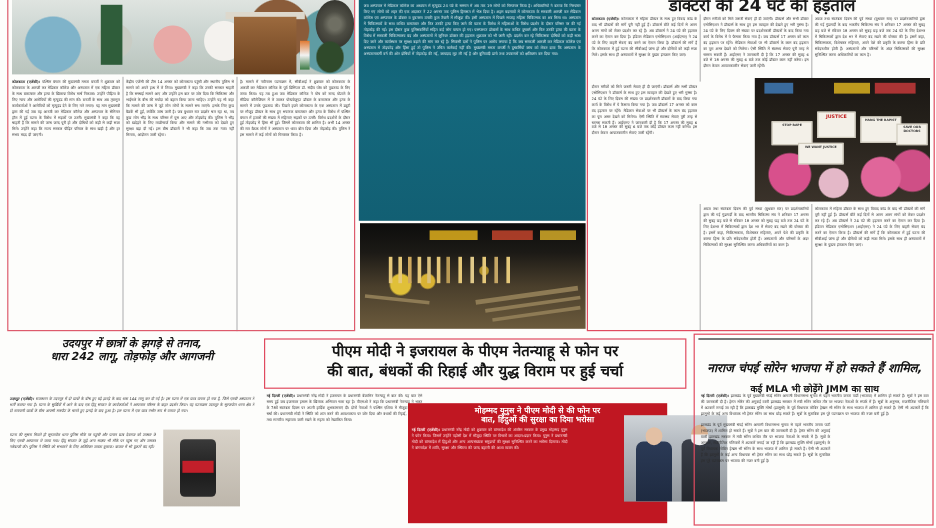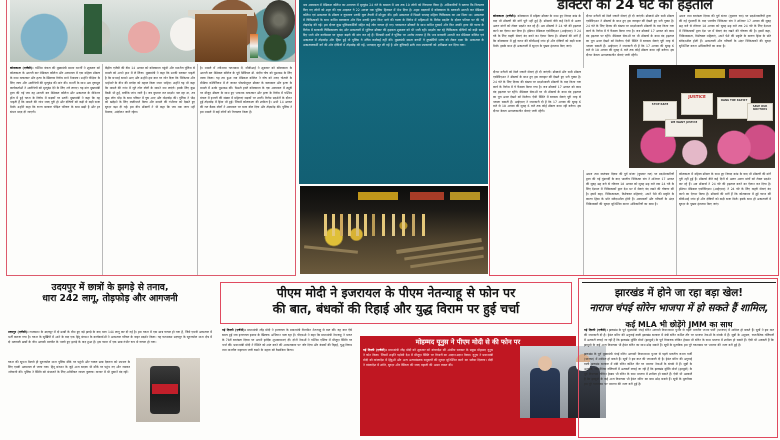--- a/index.html
+++ b/index.html
@@ -367,21 +367,21 @@
       <div class="placard" style="left:118px; top:38px; width:26px; height:18px;">SAVE OUR DOCTORS</div>
     </div>
 
     <div class="pinkframe" style="left:489px; top:-8px; width:290px; height:284px;"></div>
     <div class="pinkframe thin" style="left:6px; top:-4px; width:290px; height:280px;"></div>
 
   </div>
 
   <div class="bottom-section">
 
-    <div style="position:absolute; left:6px; top:2px; width:208px; height:156px;">
+    <div style="position:absolute; left:6px; top:2px; width:208px; height:156px;font-style:italic;">
       <div class="bhead udaipur">उदयपुर में छात्रों के झगड़े से तनाव,</div>
       <div class="bhead udaipur">धारा 242 लागू, तोड़फोड़ और आगजनी</div>
 
       <div class="col-text" style="position:absolute; left:2px; top:48px; width:204px; height:28px;">
         <b class="tiny-credit">उदयपुर (एजेंसी)।</b>
         <span>राजस्थान के उदयपुर में दो छात्रों के बीच हुए बड़े झगड़े के बाद धारा 144 लागू कर दी गई है। इस घटना में एक छात्र घायल हो गया है, जिसे एमबी अस्पताल में भर्ती कराया गया है। घटना के सुर्खियों में आने के बाद एक हिंदू संगठन के कार्यकर्ताओं ने अस्पताल परिसर के बाहर प्रदर्शन किया। यह घटनाक्रम उदयपुर के सूरजपोल थाना क्षेत्र में दो मतावली छात्रों के बीच आपसी मारपीट के चलते हुए झगड़े के बाद हुआ है। इस घटना में एक छात्र गंभीर रूप से घायल हो गया।</span>
       </div>
 
       <div class="col-text" style="position:absolute; left:2px; top:78px; width:122px; height:60px;">
         <span>घटना की सूचना मिलते ही सूरजपोल थाना पुलिस मौके पर पहुंची और घायल छात्र देवराज को उपचार के लिए एमबी अस्पताल ले जाया गया। हिंदू संगठन के जुड़े अन्य सदस्य भी मौके पर पहुंच गए और जमकर नारेबाजी की। पुलिस ने स्थिति को संभालने के लिए अतिरिक्त जाब्ता बुलाया। बाजार में भी दुकानें बंद रहीं।</span>
@@ -396,40 +396,40 @@
     <div style="position:absolute; left:220px; top:0px; width:356px; height:158px;">
       <div class="pinkframe" style="left:0px; top:2px; width:352px; height:42px;"></div>
       <div class="bhead modi" style="position:absolute; left:2px; top:6px; width:348px;">पीएम मोदी ने इजरायल के पीएम नेतन्याहू से फोन पर</div>
       <div class="bhead modi" style="position:absolute; left:2px; top:22px; width:348px;">की बात, बंधकों की रिहाई और युद्ध विराम पर हुई चर्चा</div>
 
       <div class="col-text" style="position:absolute; left:2px; top:48px; width:130px; height:108px;">
         <b class="tiny-credit">नई दिल्ली (एजेंसी)।</b>
         <span>प्रधानमंत्री नरेंद्र मोदी ने इजरायल के प्रधानमंत्री बेंजामिन नेतन्याहू से बात की। यह बात ऐसे समय हुई जब इजरायल हमास के खिलाफ अभियान चला रहा है। पीएमओ ने कहा कि प्रधानमंत्री नेतन्याहू ने भारत के 78वें स्वतंत्रता दिवस पर अपनी हार्दिक शुभकामनाएं दीं। दोनों नेताओं ने पश्चिम एशिया में मौजूदा स्थिति पर चर्चा की। प्रधानमंत्री मोदी ने स्थिति को शांत करने की आवश्यकता पर जोर दिया और बंधकों की रिहाई, युद्ध विराम तथा मानवीय सहायता जारी रखने के महत्व को रेखांकित किया।</span>
       </div>
 
-      <div class="redbox" style="position:absolute; left:140px; top:56px; width:216px; height:100px;">
+      <div class="redbox" style="position:absolute; left:120px; top:56px; width:216px; height:100px;">
         <div class="rb-head">मोहम्मद यूनुस ने पीएम मोदी से की फोन पर</div>
+        <div class="rb-head">बात, हिंदुओं की सुरक्षा का दिया भरोसा</div>
         <div class="col-text" style="margin-top:2px; width:130px; height:72px;">
           <b style="color:#fff;">नई दिल्ली (एजेंसी)।</b>
           <span>प्रधानमंत्री नरेंद्र मोदी को शुक्रवार को बांग्लादेश की अंतरिम सरकार के प्रमुख मोहम्मद यूनुस ने फोन किया। जिसमें उन्होंने पड़ोसी देश में मौजूदा स्थिति पर विचारों का आदान-प्रदान किया। यूनुस ने प्रधानमंत्री मोदी को बांग्लादेश में हिंदुओं और अन्य अल्पसंख्यक समुदायों की सुरक्षा सुनिश्चित करने का भरोसा दिलाया। मोदी ने बांग्लादेश में शांति, सुरक्षा और स्थिरता की जल्द बहाली की आशा व्यक्त की।</span>
         </div>
       </div>
 
       <div class="photo-modi-bibi">
         <div class="suit-l"></div>
         <div class="suit-r"></div>
         <div class="head-l"></div>
         <div class="head-r"></div>
         <div class="beard"></div>
       </div>
     </div>
 
     <div style="position:absolute; left:582px; top:0px; width:196px; height:158px;">
       <div class="hrule" style="left:0; top:2px; width:194px; height:1.2px; background:#222;"></div>
-      <div class="bhead jharkhand-1" style="position:absolute; left:0; top:6px; width:194px;">झारखंड में होने जा रहा बड़ा खेल!</div>
       <div class="bhead jharkhand-2" style="position:absolute; left:0; top:22px; width:194px;">नाराज चंपई सोरेन भाजपा में हो सकते हैं शामिल,</div>
       <div class="bhead jharkhand-3" style="position:absolute; left:0; top:40px; width:194px;">कई MLA भी छोड़ेंगे JMM का साथ</div>
 
       <div class="col-text" style="position:absolute; left:2px; top:48px; width:190px; height:22px;">
         <b class="tiny-credit">नई दिल्ली (एजेंसी)।</b>
         <span>झारखंड के पूर्व मुख्यमंत्री चंपई सोरेन आगामी विधानसभा चुनाव से पहले भारतीय जनता पार्टी (भाजपा) में शामिल हो सकते हैं। सूत्रों ने इस बात की जानकारी दी है। हेमंत सोरेन की अगुवाई वाली झारखंड सरकार में मंत्री सोरेन कथित तौर पर भाजपा नेताओं के संपर्क में हैं। सूत्रों के अनुसार, राजनीतिक गलियारों में अटकलें लगाई जा रही हैं कि झारखंड मुक्ति मोर्चा (झामुमो) के पूर्व विधायक लोबिन हेम्ब्रम भी सोरेन के साथ भाजपा में शामिल हो सकते हैं। ऐसी भी अटकलें हैं कि झामुमो के कई अन्य विधायक भी हेमंत सोरेन का साथ छोड़ सकते हैं। सूत्रों के मुताबिक इस पूरे घटनाक्रम पर भाजपा की नजर बनी हुई है।</span>
       </div>
 
       <div class="col-text" style="position:absolute; left:2px; top:72px; width:108px; height:66px;">
         <span>झारखंड के पूर्व मुख्यमंत्री चंपई सोरेन आगामी विधानसभा चुनाव से पहले भारतीय जनता पार्टी (भाजपा) में शामिल हो सकते हैं। सूत्रों ने इस बात की जानकारी दी है। हेमंत सोरेन की अगुवाई वाली झारखंड सरकार में मंत्री सोरेन कथित तौर पर भाजपा नेताओं के संपर्क में हैं। सूत्रों के अनुसार, राजनीतिक गलियारों में अटकलें लगाई जा रही हैं कि झारखंड मुक्ति मोर्चा (झामुमो) के पूर्व विधायक लोबिन हेम्ब्रम भी सोरेन के साथ भाजपा में शामिल हो सकते हैं। ऐसी भी अटकलें हैं कि झामुमो के कई अन्य विधायक भी हेमंत सोरेन का साथ छोड़ सकते हैं। सूत्रों के मुताबिक इस पूरे घटनाक्रम पर भाजपा की नजर बनी हुई है।</span>

